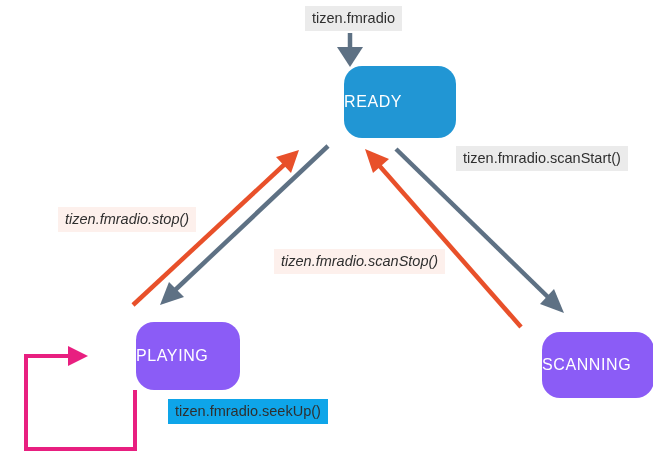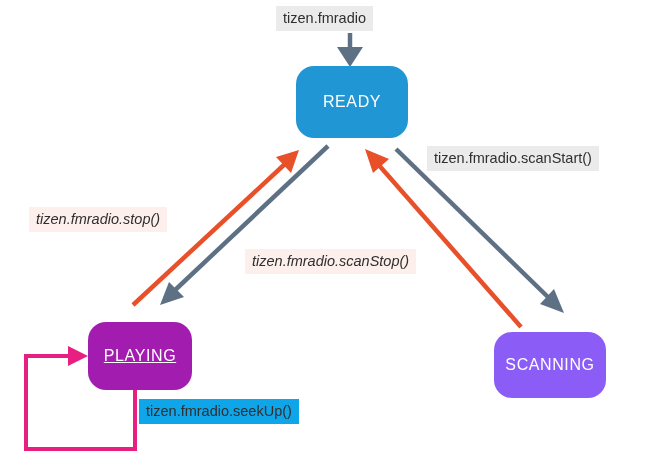--- a/index.html
+++ b/index.html
@@ -29,27 +29,27 @@
     top: 0;
     width: 653px;
     height: 471px;
   }
 
   
   .state-node {
     position: absolute;
     display: flex;
     align-items: center;
-    justify-content: center;
     border-radius: 18px;
     color: #ffffff;
     font-size: 16px;
     letter-spacing: 0.6px;
     font-family: "Liberation Sans", sans-serif;
     box-sizing: border-box;
+    margin-left: 48px;
   }
 
   #node-ready {
     left: 296px;
     top: 66px;
     width: 112px;
     height: 72px;
   }
   #node-playing {
     left: 88px;
@@ -67,20 +67,21 @@
   
   .edge-label {
     position: absolute;
     font-size: 14.5px;
     color: #2f2f2f;
     white-space: nowrap;
     padding: 4px 7px;
     box-sizing: border-box;
     font-family: "Liberation Sans", sans-serif;
     line-height: 1.15;
+    margin-left: 29px;
   }
 
   .label-gray { background: #ebebeb; }
   .label-peach { background: #fdf0ec; font-style: italic; }
   .label-pink  { background: #0ea5e9; }
 
   #label-entry     { left: 276px; top: 6px; }
   #label-scanstart { left: 427px; top: 146px; }
   #label-stop      { left: 29px;  top: 207px; }
   #label-scanstop  { left: 245px; top: 249px; }
@@ -123,21 +124,21 @@
     <g>
       <path d="M 135 390 L 135 449 L 26 449 L 26 356 L 71 356" fill="none" stroke="#e81f80" stroke-width="4"></path>
       <polygon points="88,356 68,346 68,366" fill="#e81f80"></polygon>
     </g>
   </svg>
 
   <div class="state-node" id="node-ready" style="background:#2196d4;">
     <span>READY</span>
   </div>
 
-  <div class="state-node" id="node-playing" style="background:#a21caf;text-decoration:underline;">
+  <div class="state-node" id="node-playing" style="background:#8b5cf6;">
     <span>PLAYING</span>
   </div>
 
   <div class="state-node" id="node-scanning" style="background:#8b5cf6;">
     <span>SCANNING</span>
   </div>
 
   <div class="edge-label label-gray" id="label-entry">tizen.fmradio</div>
 
   <div class="edge-label label-gray" id="label-scanstart">tizen.fmradio.scanStart()</div>

